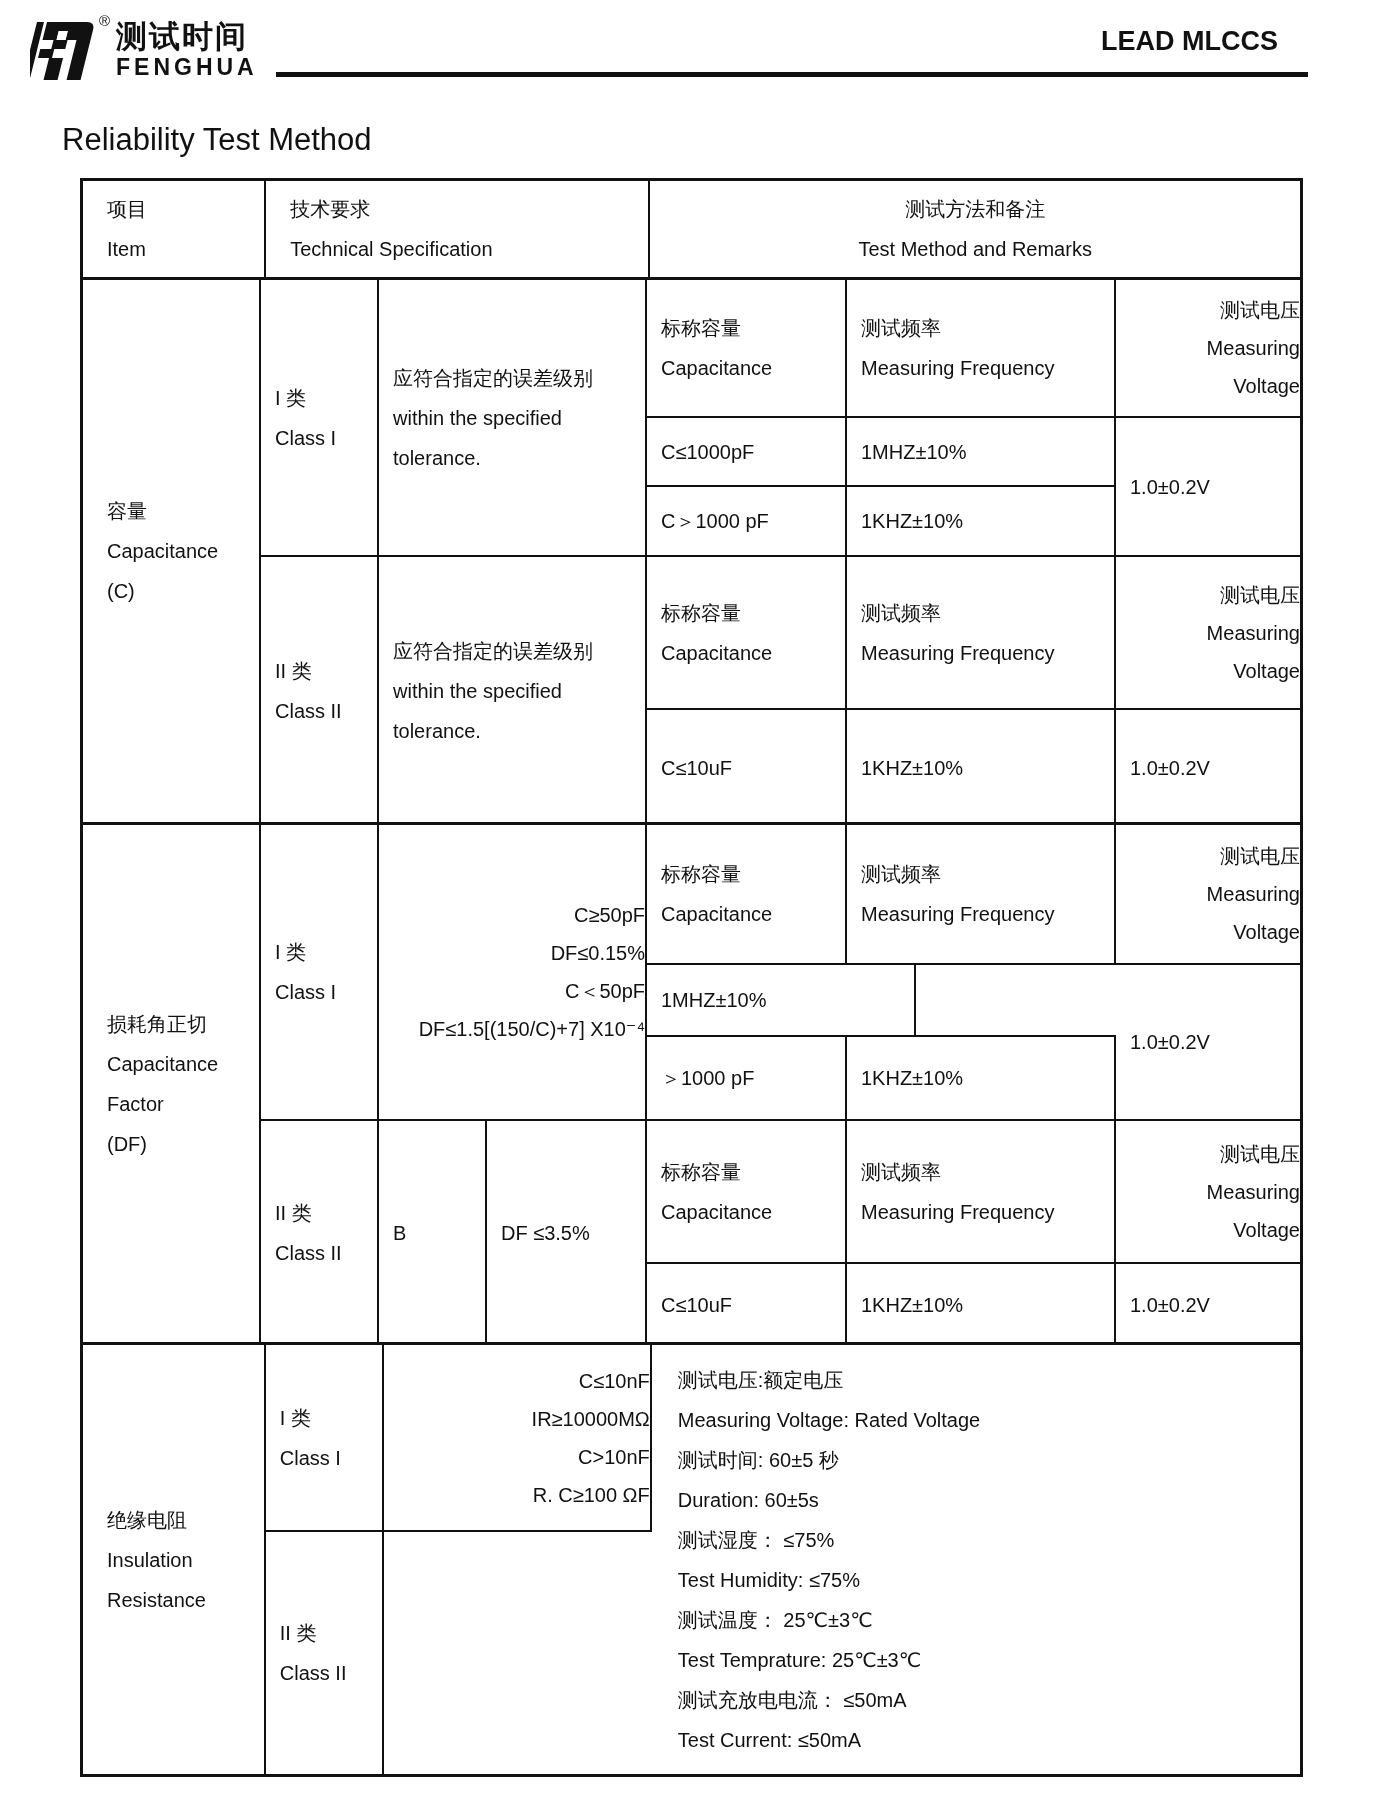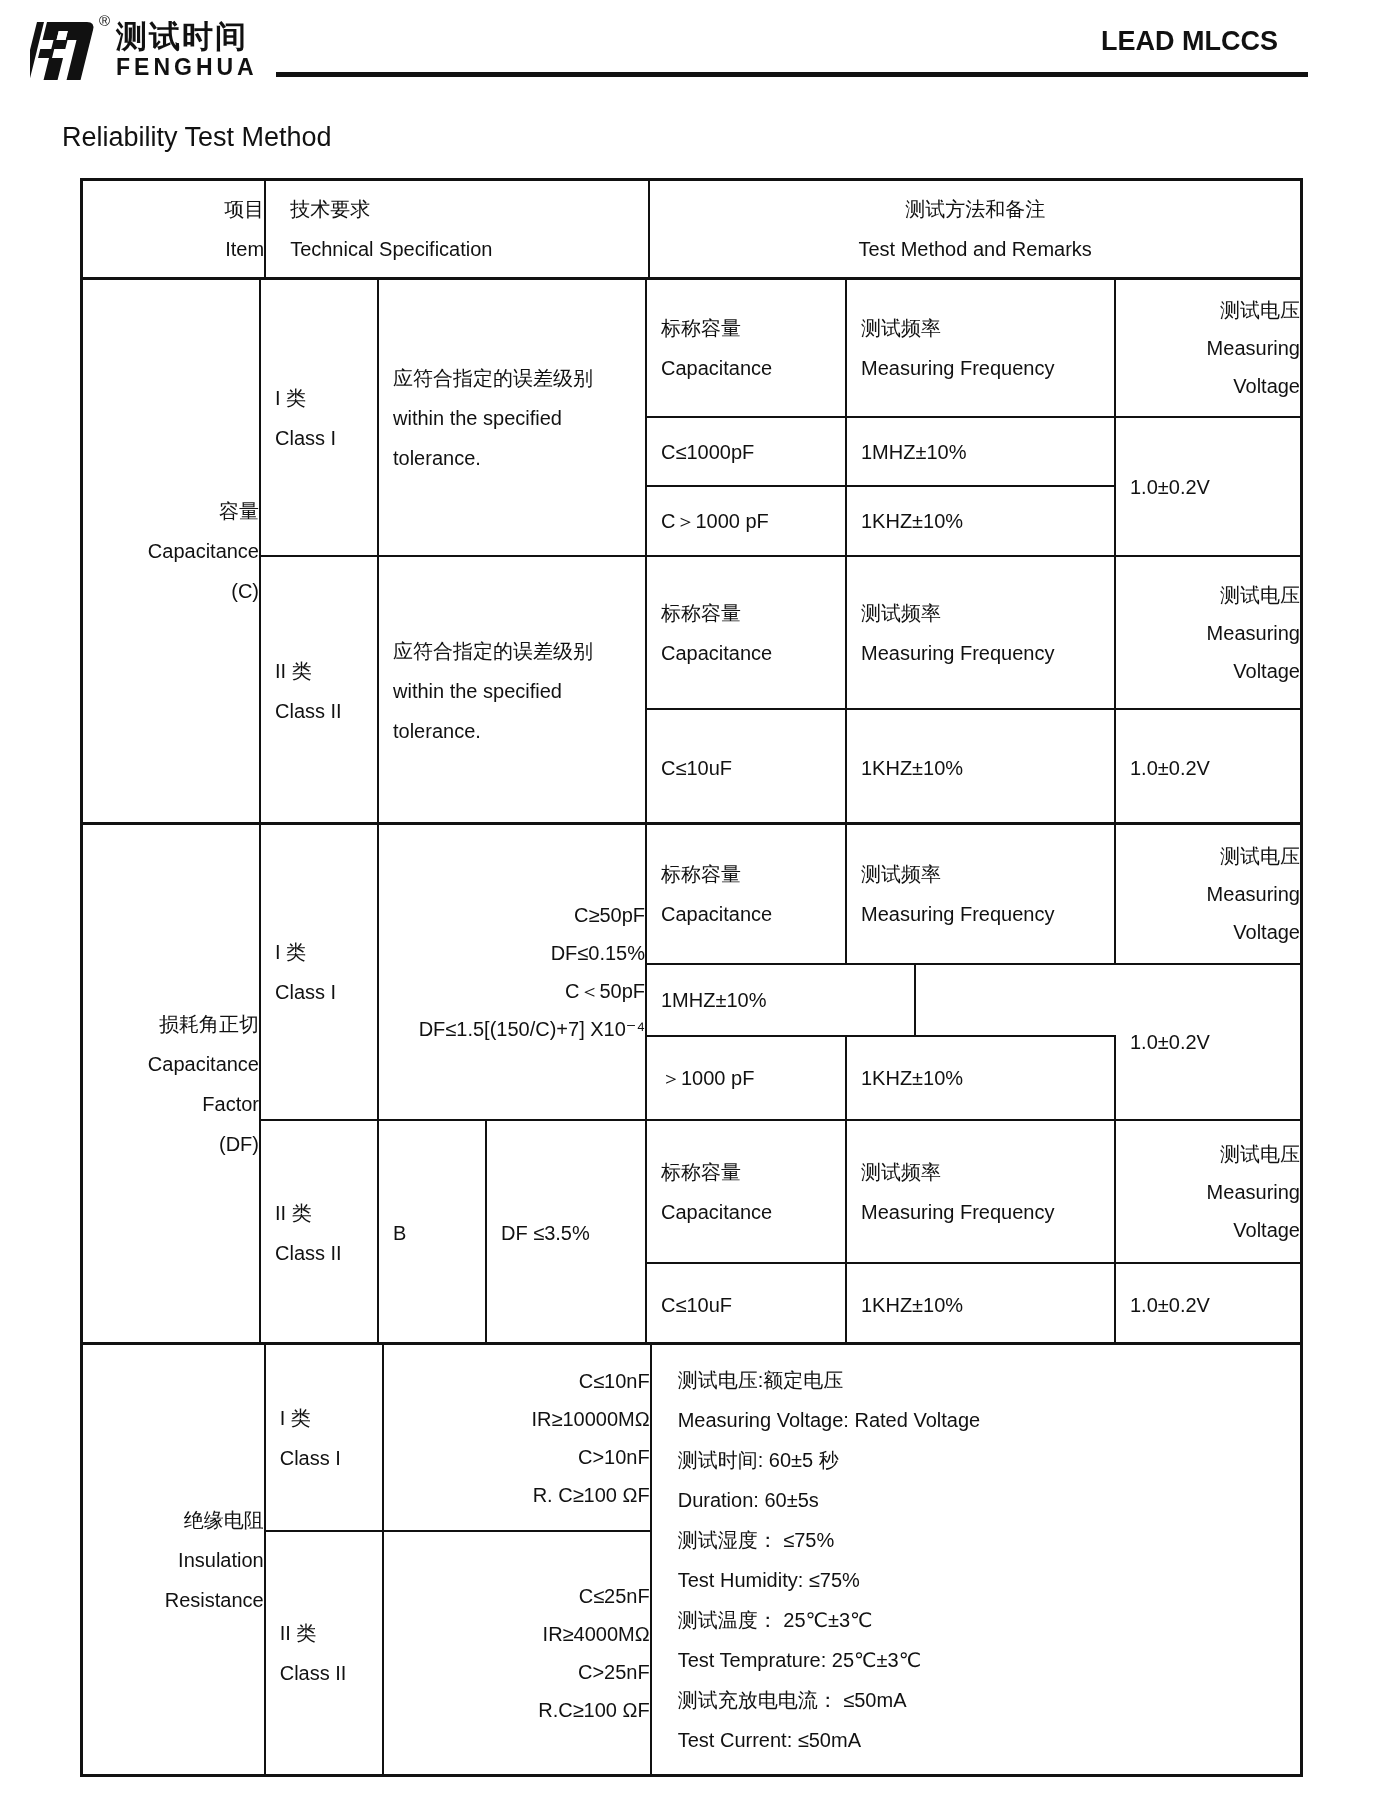--- a/index.html
+++ b/index.html
@@ -8,35 +8,35 @@
   .page { position:relative; width:1374px; height:1801px; background:#fff; overflow:hidden; }
 
   
   .brandmark { position:absolute; left:30px; top:18px; width:66px; height:66px; }
   .regmark { position:absolute; left:99px; top:12px; font-size:15px; color:#111; }
   .brandtext { position:absolute; left:116px; top:20px; }
   .brand-cn { font-size:31px; font-weight:bold; letter-spacing:2px; line-height:34px; }
   .brand-en { font-size:23px; font-weight:bold; letter-spacing:4px; line-height:26px; }
   .doc-label { position:absolute; right:96px; top:26px; font-size:27px; font-weight:bold; }
   .hrule { position:absolute; left:276px; top:72px; width:1032px; height:5px; background:#111; }
-  .page-title { position:absolute; left:62px; top:122px; font-size:27px; font-weight:normal;text-align:center; }
+  .page-title { position:absolute; left:62px; top:122px; font-size:31px; font-weight:normal;text-align:center; }
 
   
   .tbl { position:absolute; left:80px; top:178px; width:1223px; height:1599px;
     border:3px solid #111; display:flex; flex-direction:column; font-size:20px; }
   .band { display:flex; border-bottom:3px solid #111; }
   .band:last-child { border-bottom:none; }
   .row { display:flex; }
   .col { display:flex; flex-direction:column; }
   .cell { display:flex; flex-direction:column; justify-content:center;
     padding-left:14px; white-space:nowrap; line-height:40px; }
   .br { border-right:2px solid #111; }
   .bb { border-bottom:2px solid #111; }
   .center { align-items:center; padding-left:0; }
-  .itemcell { padding-left:10px;align-items:flex-end; }
+  .itemcell { padding-left:24px; }
   .lh38 { line-height:38px;align-items:flex-end; }
   .methodblock { padding-left:26px; line-height:40px; justify-content:center; }
 
   .w184{width:184px} .w118{width:118px} .w268{width:268px} .w386{width:386px}
   .w653{width:653px} .w200{width:200px} .w269{width:269px} .w108{width:108px}
   .w160{width:160px} .w469{width:469px} .w1039{width:1039px}
   .h105{height:105px} .h545{height:545px} .h520{height:520px} .h429{height:429px}
   .h277{height:277px} .h268{height:268px} .h296{height:296px} .h224{height:224px}
   .h140{height:140px} .h69{height:69px} .h68{height:68px} .h137{height:137px}
   .h153{height:153px} .h115{height:115px} .h142{height:142px} .h72{height:72px}
@@ -275,26 +275,20 @@
             <span>IR≥10000MΩ</span>
             <span>C&gt;10nF</span>
             <span>R. C≥100 ΩF</span>
           </div>
         </div>
         <div class="row h242">
           <div class="cell br w118">
             <span>II 类</span>
             <span>Class II</span>
           </div>
-          <div class="cell br w268 lh38">
-            <span>C≤25nF</span>
-            <span>IR≥4000MΩ</span>
-            <span>C&gt;25nF</span>
-            <span>R.C≥100 ΩF</span>
-          </div>
         </div>
       </div>
       <div class="cell w653 methodblock">
         <span>测试电压:额定电压</span>
         <span>Measuring Voltage: Rated Voltage</span>
         <span>测试时间: 60±5 秒</span>
         <span>Duration: 60±5s</span>
         <span>测试湿度： ≤75%</span>
         <span>Test Humidity: ≤75%</span>
         <span>测试温度：  25℃±3℃</span>

